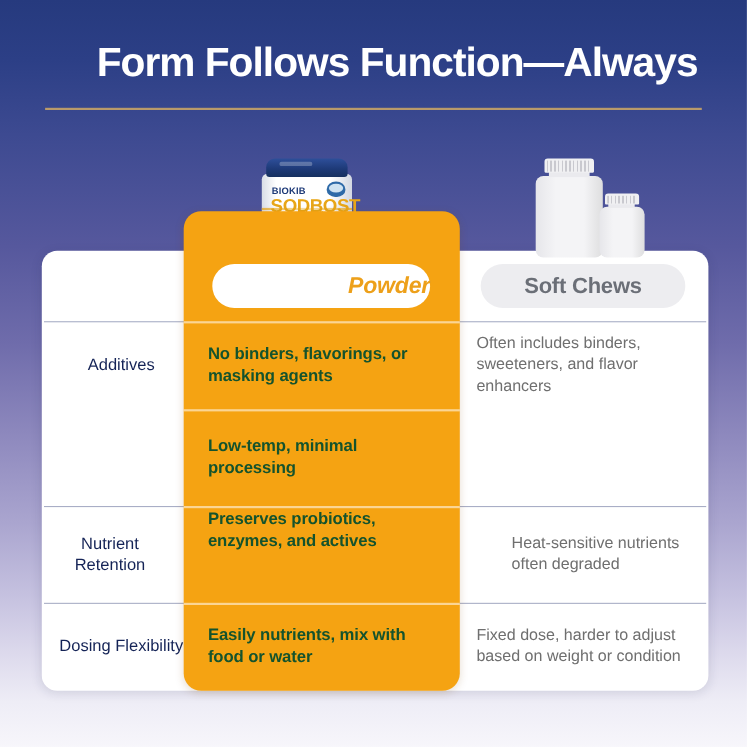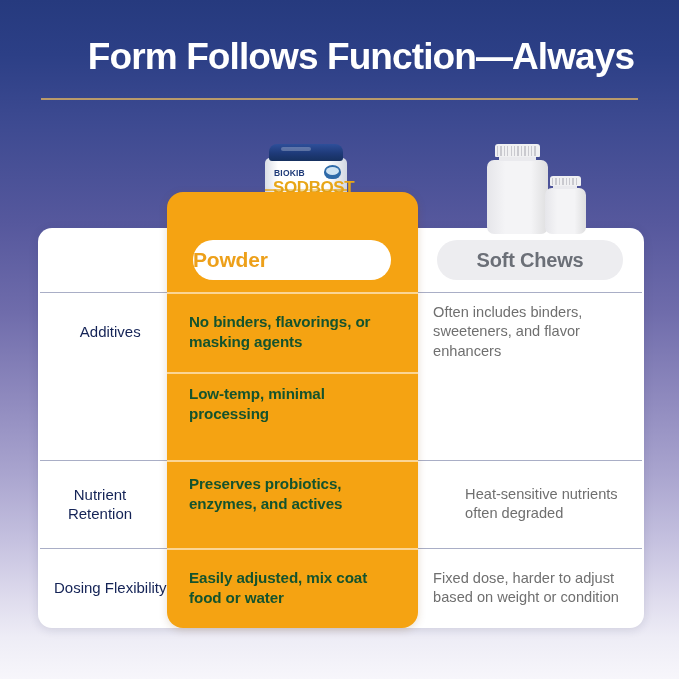--- a/index.html
+++ b/index.html
@@ -46,21 +46,21 @@
   #title-rule {
     position:absolute;
     top:98px; left:41px;
     width:597px; height:2px;
     background:#b99a6a;
   }
 
   
   #jar {
     position:absolute;
-    left:265px; top:144px;
+    left:238px; top:144px;
     width:82px; height:89px;
     z-index:3;
   }
   .jar-lid {
     position:absolute; left:4px; top:0;
     width:74px; height:17px;
     background:linear-gradient(180deg,#2e4f9a 0%,#1e3a78 55%,#16305f 100%);
     border-radius:8px 8px 3px 3px;
   }
   .jar-lid-hi {
@@ -190,21 +190,21 @@
     background:rgba(255,255,255,0.55);
   }
 
   
   #powder-pill {
     position:absolute;
     left:26px; top:48px;
     width:198px; height:40px;
     background:#ffffff;
     border-radius:20px;
-    display:flex; align-items:center; justify-content:flex-start;
+    display:flex; align-items:center; justify-content:flex-end;font-style:italic;
   }
   #powder-pill span {
     font-size:21px; font-weight:bold;
     color:#eda01a; letter-spacing:-0.2px;
   }
   #chews-pill {
     position:absolute;
     left:437px; top:240px;
     width:186px; height:40px;
     background:#ededf0;
@@ -364,24 +364,24 @@
     </div>
 
     <div class="pc-divider" style="top:100px;"></div>
     <div class="pc-divider" style="top:180px;"></div>
     <div class="pc-divider" style="top:268px;"></div>
     <div class="pc-divider" style="top:356px;"></div>
 
     <div class="pc-cell" style="top:100px; height:80px;">
       <span>No binders, flavorings, or masking agents</span>
     </div>
-    <div class="pc-cell" style="top:168px; height:88px;justify-content:center;">
+    <div class="pc-cell" style="top:180px; height:88px;justify-content:center;">
       <span>Low-temp, minimal processing</span>
     </div>
-    <div class="pc-cell" style="top:268px; height:68px;">
+    <div class="pc-cell" style="top:256px; height:68px;">
       <span>Preserves probiotics, enzymes, and actives</span>
     </div>
     <div class="pc-cell" style="top:356px; height:80px;">
-      <span>Easily adjusted, mix coat food or water</span>
+      <span>Easily nutrients, mix with food or water</span>
     </div>
   </div>
 
 </div>
 
 </body></html>

